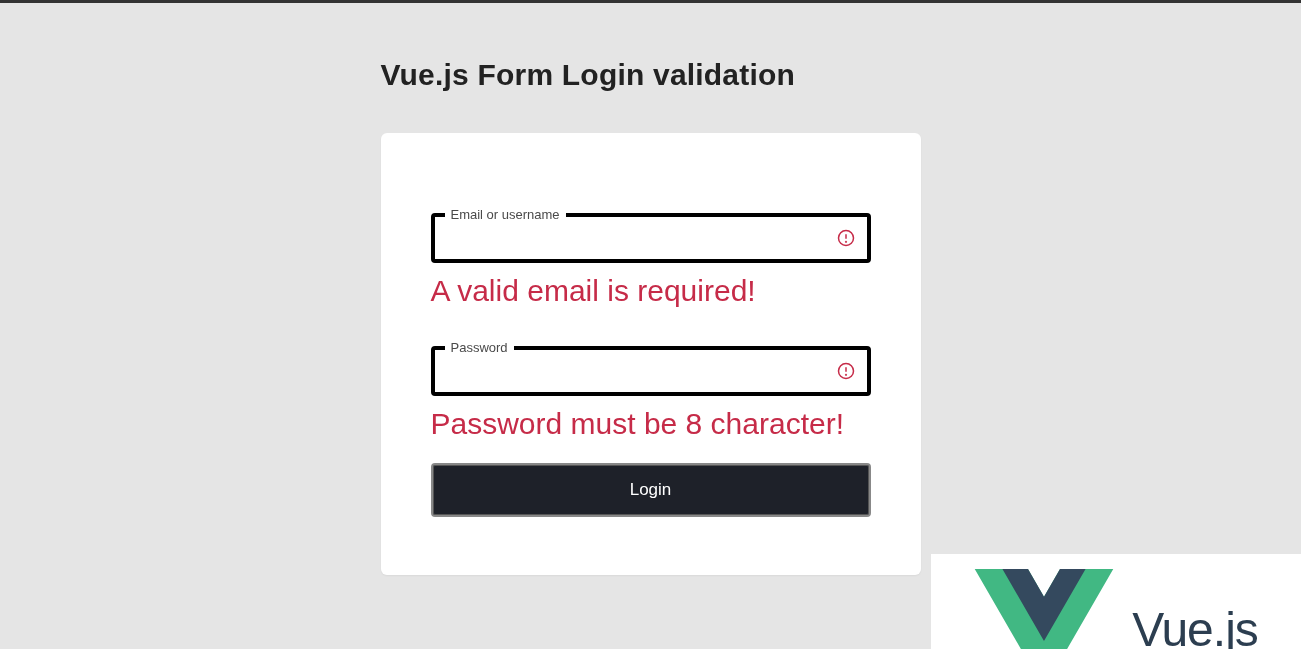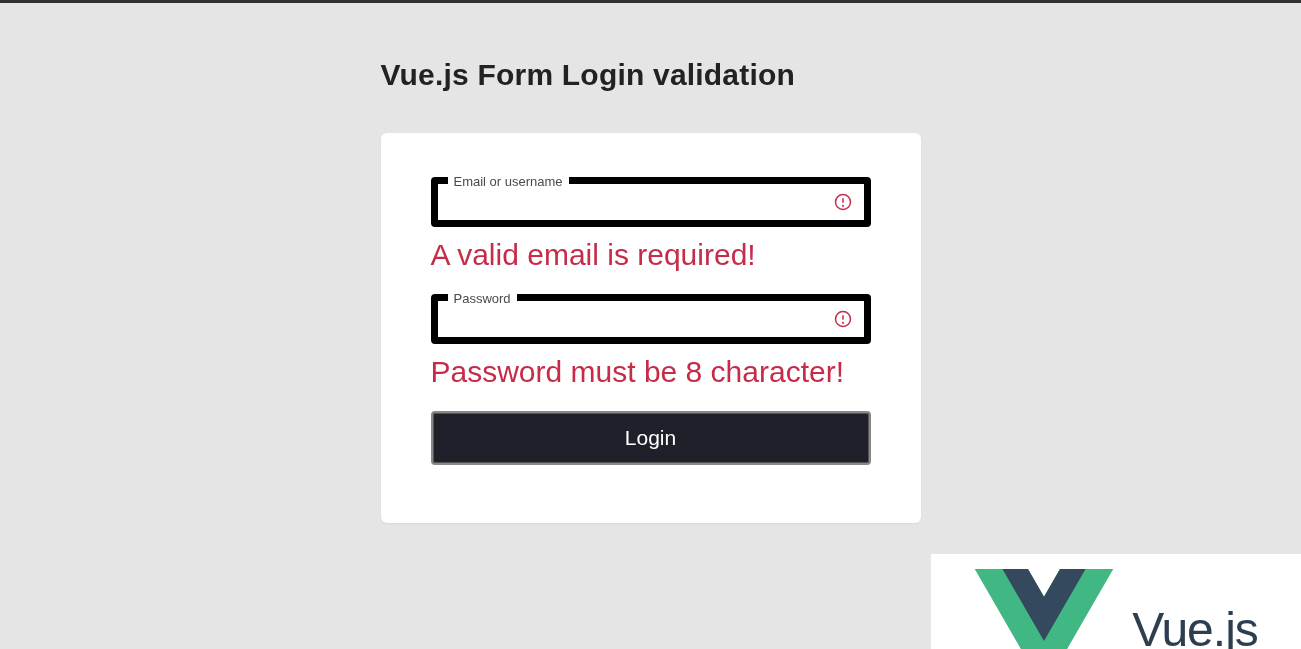--- a/index.html
+++ b/index.html
@@ -30,26 +30,27 @@
   }
   .card {
     background: #fff;
     border-radius: 6px;
     padding: 44px 50px 58px 50px;
     box-shadow: 0 1px 2px rgba(0,0,0,0.05);
   }
   .field-group { margin-bottom: 4px; }
   .field {
     position: relative;
-    border: 7px solid #000000;
+    border: 4px solid #000000;
     border-radius: 4px;
     height: 50px;
     display: flex;
     align-items: center;
     padding: 0 40px 0 14px;
+    margin-top: 36px;
   }
   .field-legend {
     position: absolute;
     top: -10px;
     left: 10px;
     font-size: 13px;
     color: #4a4a4a;
     background: #fff;
     padding: 0 6px;
   }
@@ -80,21 +81,21 @@
     line-height: 1.3;
   }
   .login-btn {
     display: block;
     width: 100%;
     background: #1e2129;
     color: #fff;
     border: 2px solid #888;
     border-radius: 4px;
     height: 54px;
-    font-size: 21px;
+    font-size: 17px;
     cursor: pointer;
     margin-top: 18px;
     box-shadow: inset 0 0 0 1px #555;
   }
 
   
   .vue-badge {
     position: absolute;
     right: 0;
     bottom: 0;

